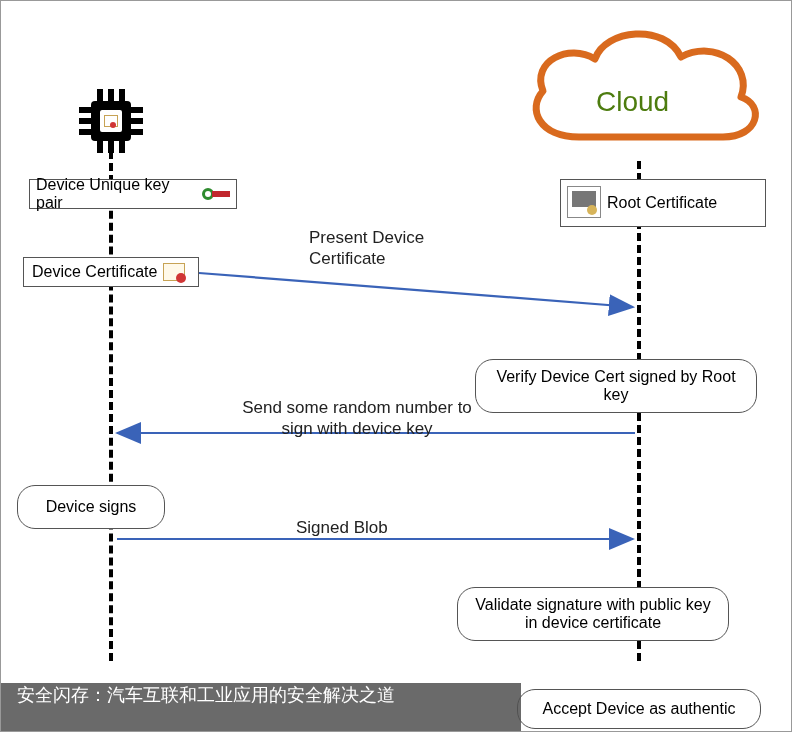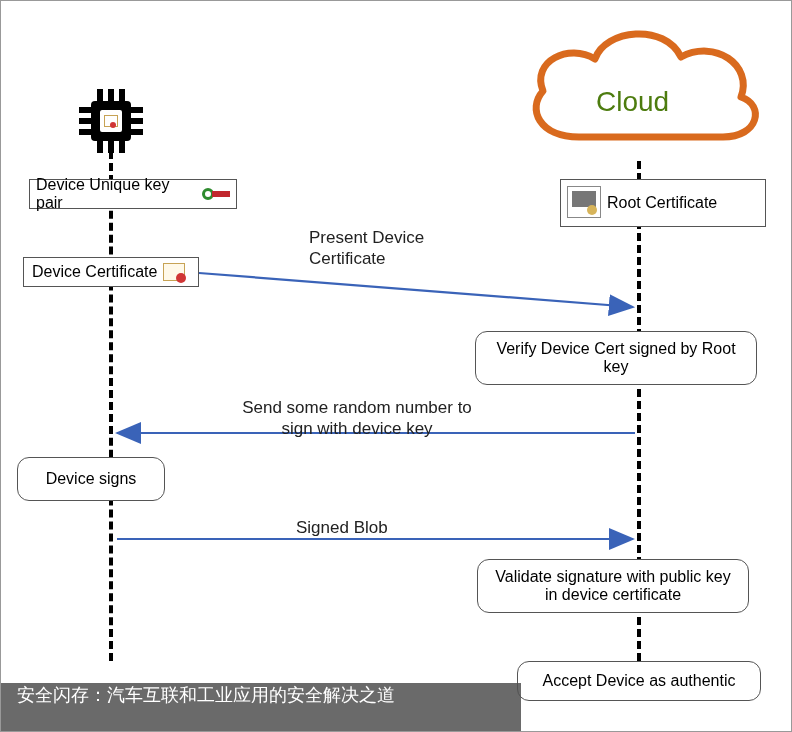--- a/index.html
+++ b/index.html
@@ -20,24 +20,24 @@
 .key-icon { display:inline-block; width:28px; height:14px; position:relative; margin-left:4px; }
 .key-icon::before { content:""; position:absolute; left:0; top:1px; width:12px; height:12px; border:3px solid #2e8b2e; border-radius:50%; box-sizing:border-box; }
 .key-icon::after { content:""; position:absolute; left:10px; top:4px; width:18px; height:6px; background:#c1272d; }
 .box.root { left: 540px; top: 178px; width: 206px; height: 48px; padding-left: 46px; margin-left: 19px; }
 .root-ic { position:absolute; left:6px; top:6px; width:34px; height:32px; border:1px solid #888; background:#fff; }
 .root-ic::before { content:""; position:absolute; left:4px; top:4px; width:24px; height:16px; background:#777; }
 .root-ic::after { content:""; position:absolute; right:3px; bottom:2px; width:10px; height:10px; background:#d7b45a; border-radius:50%; }
 .box.devcert { left: 22px; top: 256px; width: 176px; height: 30px; padding: 12px 8px; }
 .devcert-ic { width:22px; height:18px; border:1px solid #c7a355; background:#fff9e9; margin-left:6px; position:relative; }
 .devcert-ic::after { content:""; position:absolute; right:-2px; bottom:-3px; width:10px; height:10px; background:#d03636; border-radius:50%; }
-.rbox { position: absolute; background: #fff; border: 1px solid #555; border-radius: 12px; font-size: 16px; color: #000; display:flex; align-items:center; justify-content:center; text-align:center; padding: 6px 10px; }
+.rbox { position: absolute; background: #fff; border: 1px solid #555; border-radius: 18px; font-size: 16px; color: #000; display:flex; align-items:center; justify-content:center; text-align:center; padding: 6px 10px; margin-top: 28px; }
 .rbox.verify { left: 474px; top: 330px; width: 282px; height: 54px; }
 .rbox.signs { left: 16px; top: 456px; width: 148px; height: 44px; }
-.rbox.validate { left: 476px; top: 558px; width: 272px; height: 54px; }
+.rbox.validate { left: 456px; top: 558px; width: 272px; height: 54px; }
 .rbox.accept { left: 516px; top: 660px; width: 244px; height: 40px; }
 .lbl { position: absolute; font-size: 17px; color: #222; line-height: 1.25; }
 .lbl.present { left: 308px; top: 226px; width: 160px; }
 .lbl.random  { left: 226px; top: 396px; width: 260px; text-align: center; }
 .lbl.signed  { left: 295px; top: 516px; width: 120px; }
 .footer { position: absolute; left: 0; bottom: 0; width: 520px; height: 48px; background: rgba(80,80,80,0.85); color: #fff; font-size: 18px; display:flex; padding-left: 16px; }
 </style>
 </head>
 <body>
 

